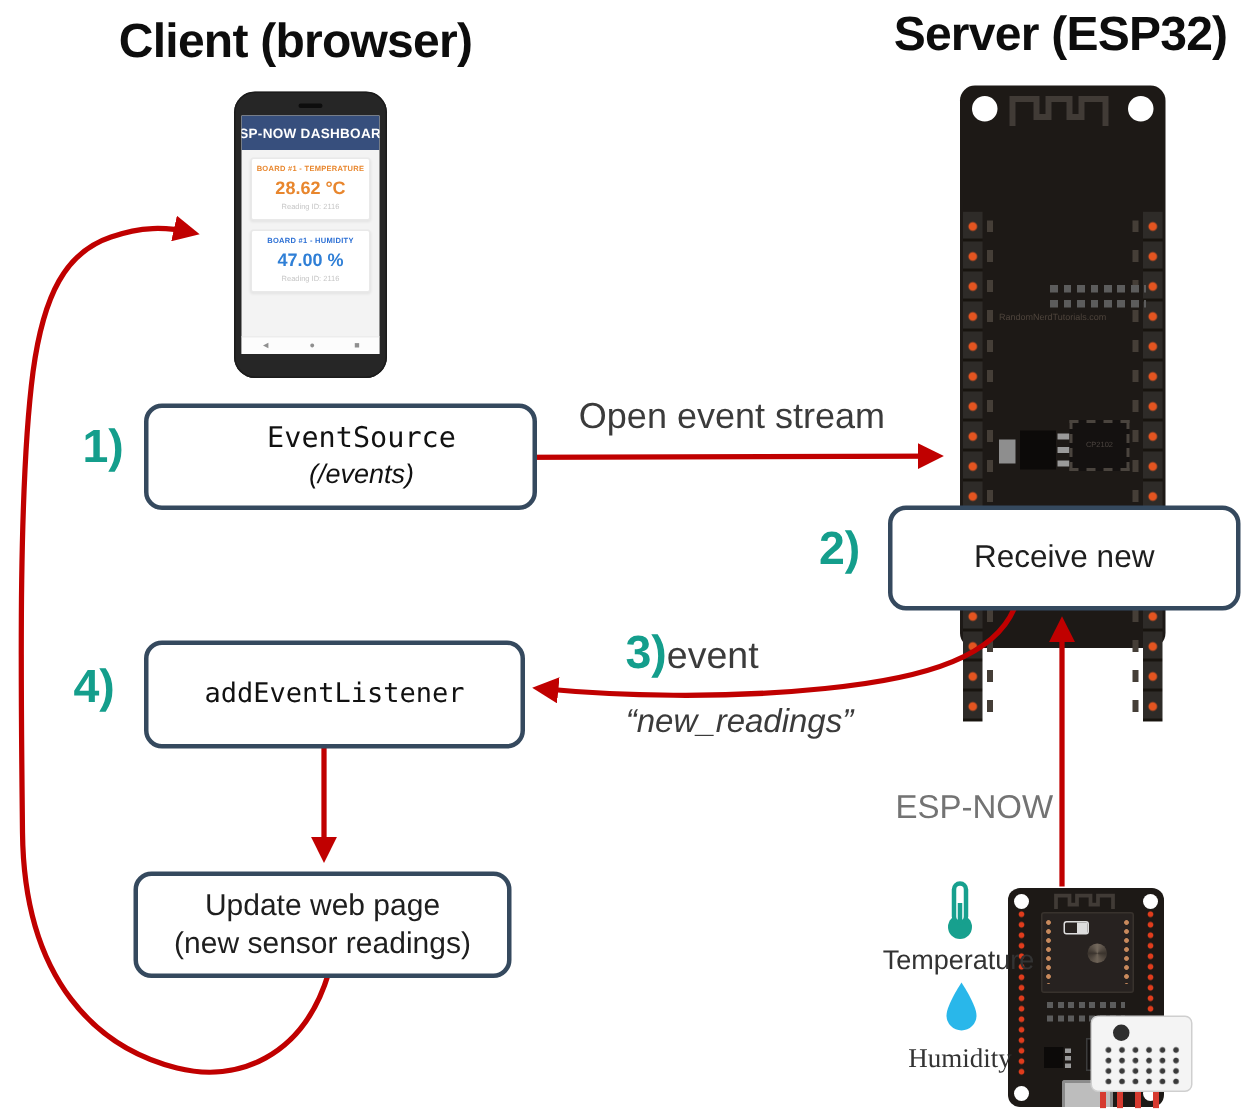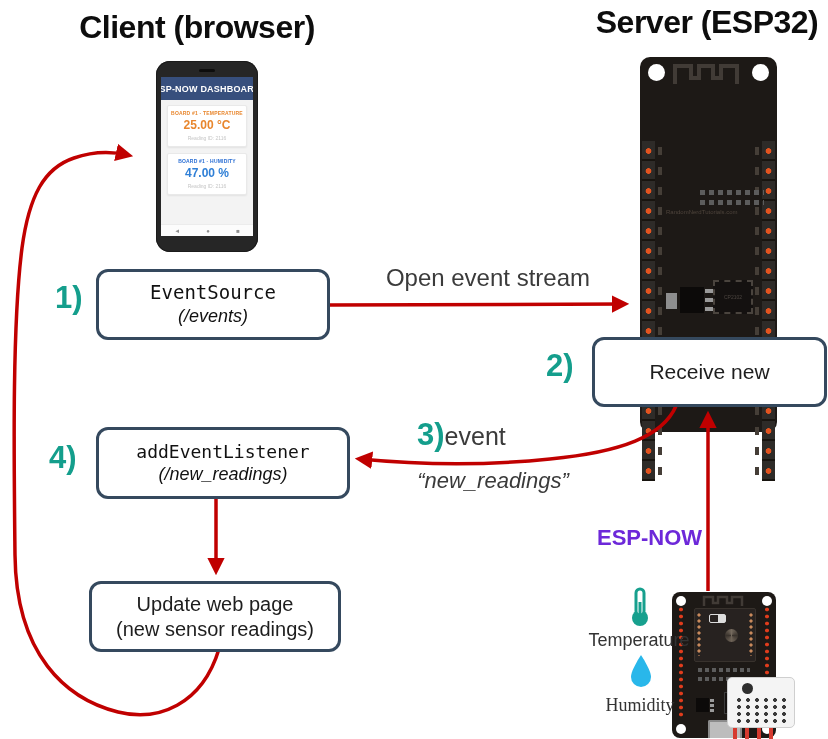--- a/index.html
+++ b/index.html
@@ -27,40 +27,40 @@
   .temp .card-label,.temp .card-value{color:#e8862d;}
   .hum  .card-label{color:#2b6fd4;} .hum .card-value{color:#2f7fd6;}
   #phone .navbar{position:absolute;left:0;right:0;bottom:0;height:11px;background:#fcfcfc;
         border-top:1px solid #ececec;display:flex;align-items:center;justify-content:space-around;
         color:#8f8f8f;font-size:6px;line-height:1;}
 
   
   .flow-box{position:absolute;background:#fff;border:3px solid #35495e;border-radius:12px;
             display:flex;flex-direction:column;align-items:center;justify-content:center;
             text-align:center;z-index:10;line-height:1.25;}
-  #box1{left:96px;top:269px;width:228px;height:65px;}
+  #box1{left:96px;top:269px;width:228px;height:65px;padding-left:28px;}
   #box2{left:592px;top:337px;width:229px;height:64px;font-size:21px;color:#1e1e1e;}
   #box4{left:96px;top:427px;width:248px;height:66px;}
   #box5{left:89px;top:581px;width:246px;height:65px;font-size:20px;color:#1e1e1e;}
   .code-line{font-family:"DejaVu Sans Mono","Liberation Mono",monospace;font-size:19px;color:#111;}
   .italic-line{font-style:italic;font-size:18px;color:#111;}
 
   .step-num{position:absolute;font-size:31px;font-weight:800;color:#149e8c;z-index:10;line-height:1;}
   #num1{left:55px;top:282px;} #num2{left:546px;top:350px;} #num4{left:49px;top:442px;} #num5{left:137px;top:592px;}
 
   #event-label{position:absolute;left:417px;top:419px;z-index:10;display:flex;align-items:baseline;}
   #event-label .num{font-size:31px;font-weight:800;color:#149e8c;line-height:1;}
   #event-label .txt{font-size:25px;color:#3b3b3b;line-height:1;}
 
   #open-stream{position:absolute;left:360px;top:264px;width:230px;text-align:right;
                font-size:24px;color:#3b3b3b;z-index:10;}
   #new-readings{position:absolute;left:398px;top:468px;width:190px;text-align:center;
                font-size:22px;font-style:italic;color:#3b3b3b;z-index:10;}
-  #espnow-label{position:absolute;left:597px;top:525px;width:108px;font-size:22px;font-weight:700;
-               color:#6d28d9;z-index:10;}
+  #espnow-label{position:absolute;left:597px;top:525px;width:108px;font-size:22px;font-weight:400;
+               color:#737373;z-index:10;}
 
   
   #board-big{position:absolute;left:640px;top:57px;width:137px;height:375px;background:#1d1916;
              border-radius:10px;z-index:2;}
   #board-big .hole{position:absolute;width:17px;height:17px;border-radius:50%;background:#fff;top:7px;}
   #board-big .hole.l{left:8px;} #board-big .hole.r{right:8px;}
   .pins{position:absolute;width:13px;
         background-image:radial-gradient(circle at 6.5px 10px,#e35420 2.5px,rgba(0,0,0,0) 3.2px),
                          repeating-linear-gradient(to bottom,#2e2b28 0 18px,#18140f 18px 20px);
         background-size:13px 20px;}
@@ -153,21 +153,21 @@
   <div class="title" id="client-title">Client (browser)</div>
   <div class="title" id="server-title">Server (ESP32)</div>
 
   <div id="phone">
     <div class="speaker"></div>
     <div class="screen">
       <div class="app-header">ESP-NOW DASHBOARD</div>
       <div class="app-body">
         <div class="card temp">
           <div class="card-label">BOARD #1 - TEMPERATURE</div>
-          <div class="card-value">25.00 °C</div>
+          <div class="card-value">28.62 °C</div>
           <div class="card-reading">Reading ID: 2116</div>
         </div>
         <div class="card hum">
           <div class="card-label">BOARD #1 - HUMIDITY</div>
           <div class="card-value">47.00 %</div>
           <div class="card-reading">Reading ID: 2116</div>
         </div>
       </div>
       <div class="navbar">
         <span>◄</span>
@@ -214,21 +214,20 @@
 
   <div id="event-label">
     <span class="num">3)</span>
     <span class="txt">event</span>
   </div>
   <div id="new-readings">“new_readings”</div>
 
   <div class="step-num" id="num4">4)</div>
   <div class="flow-box" id="box4">
     <div class="code-line" style="font-size:18px;">addEventListener</div>
-    <div class="italic-line">(/new_readings)</div>
   </div>
 
   <div class="step-num" id="num5">5)</div>
   <div class="flow-box" id="box5">
     <div>Update web page</div>
     <div>(new sensor readings)</div>
   </div>
 
   <div id="espnow-label">ESP-NOW</div>
 

